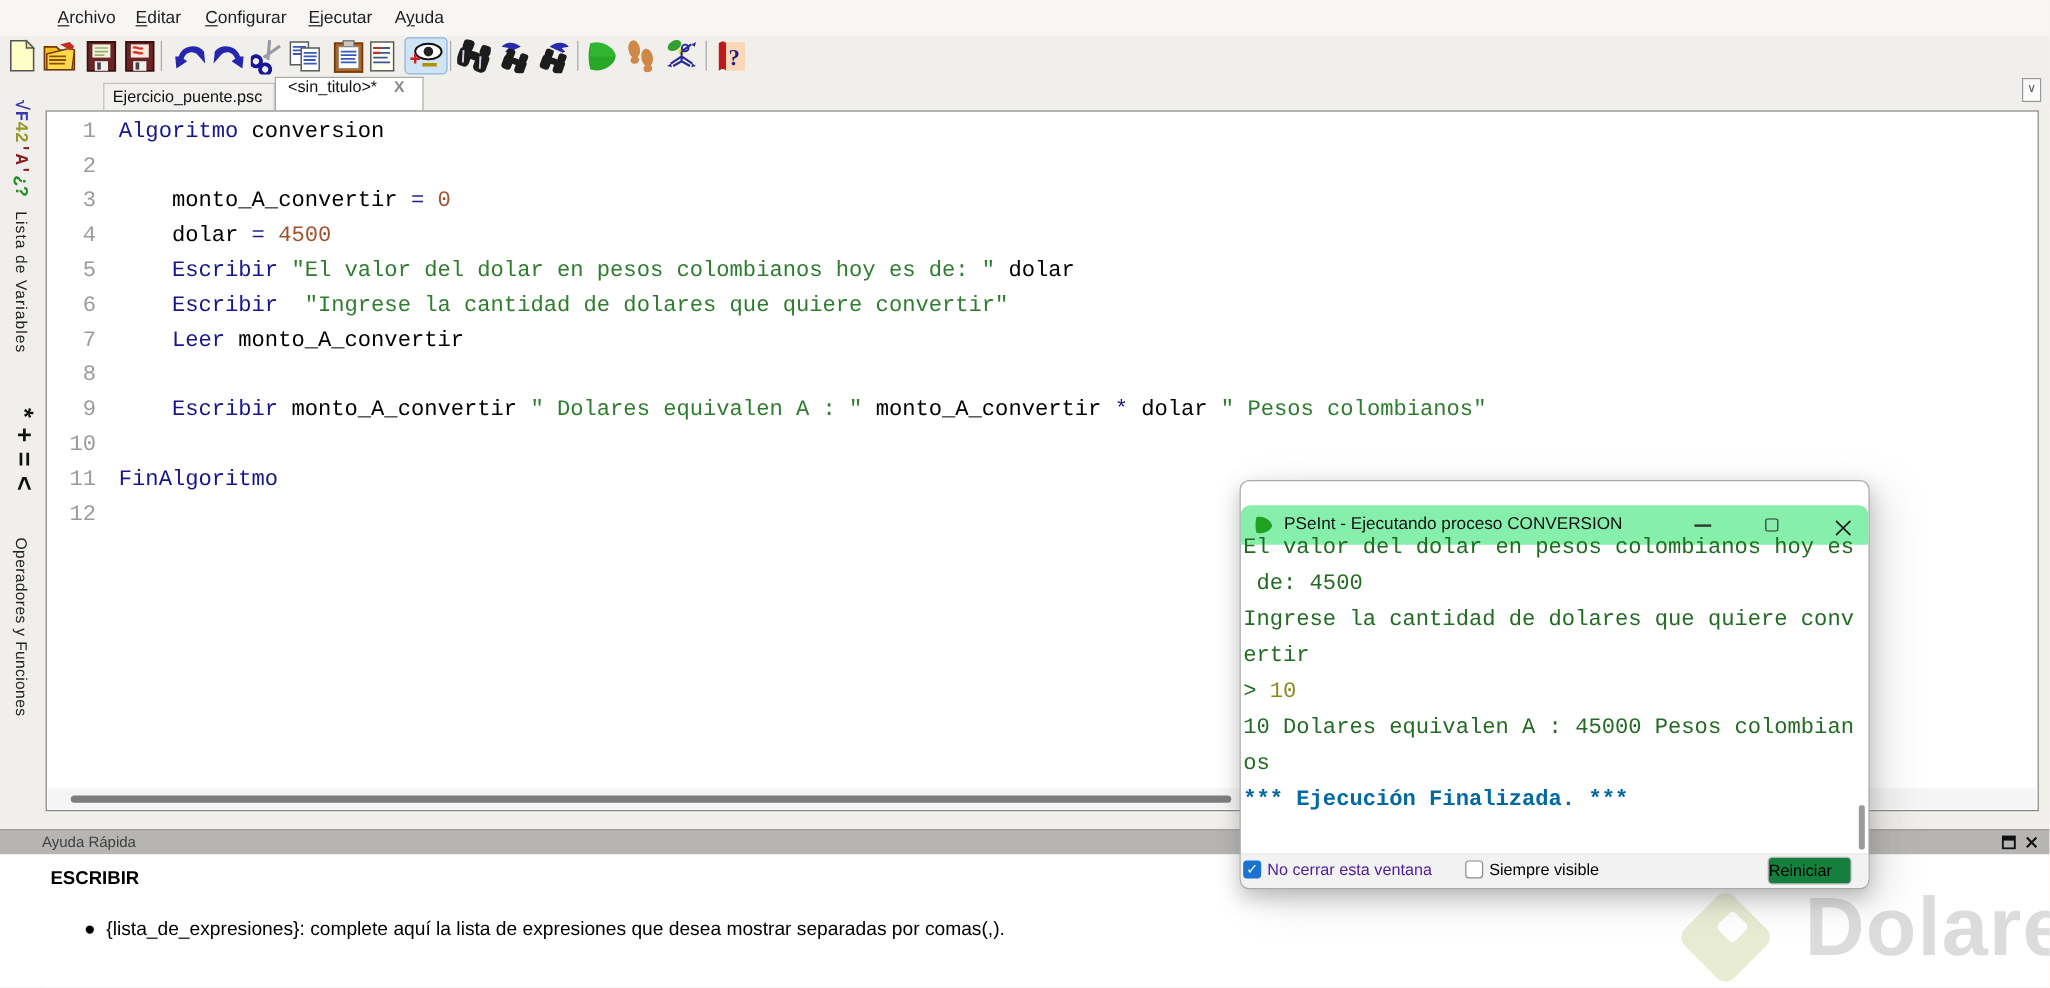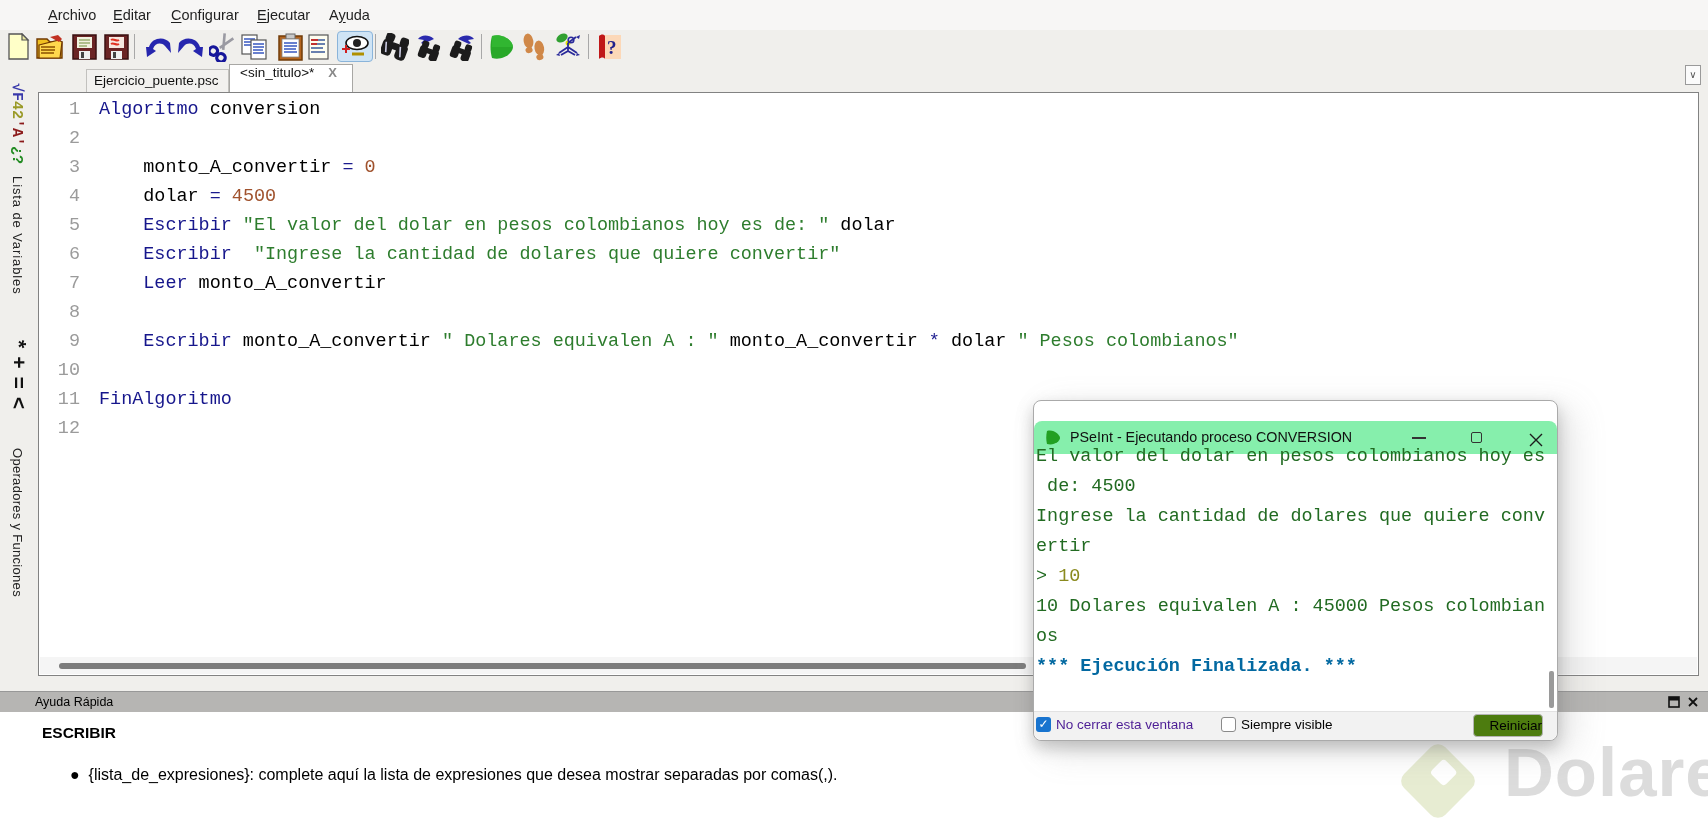--- a/index.html
+++ b/index.html
@@ -34,21 +34,21 @@
   #gutter { position:absolute; left:0px; top:1.5px; width:41px; text-align:right; font-size:18.45px; line-height:29px; color:#9b9b9b; white-space:pre; }
   #code { position:absolute; left:60px; top:1.5px; font-size:18.45px; line-height:29px; color:#000; white-space:pre; }
   .k { color:#16168c; font-weight:normal; }
   .s { color:#2e7d2e; }
   .n { color:#a0522d; } .o { color:#1b1b8e; }
   #hsb-track { position:absolute; left:1px; bottom:1px; height:17px; width:1657px; background:#f5f5f5; }
   #hsb-thumb { position:absolute; left:19px; top:6px; height:6px; width:967px; background:#7d7d7d; border-radius:3px; }
 
   
   #ayuda-head { position:absolute; left:0; top:691px; width:1708px; height:21px; background:#b6b5b3; border-top:1px solid #989898; }
-  #ayuda-head .t { position:absolute; left:35px; top:3px; font-size:12.5px; color:#000000; }
+  #ayuda-head .t { position:absolute; left:35px; top:3px; font-size:12.5px; color:#404040; }
   #ayuda-body { position:absolute; left:0; top:712px; width:1708px; height:111px; background:#fff; }
   #escribir { position:absolute; left:42px; top:12px; font-size:15.5px; font-weight:bold; color:#000; }
   #bullet-line { position:absolute; left:70px; top:54px; font-size:16px; color:#000; }
 
   
   #platzi-text { position:absolute; left:1504px; top:733px; font-size:69px; font-weight:bold; color:#dcdcdc; letter-spacing:1px; }
 
   
   #console { position:absolute; left:1033px; top:400px; width:525px; height:341px; background:#fff; border:1px solid #aaa; border-radius:8px; box-shadow:0 7px 16px rgba(110,110,110,0.38), 14px 10px 34px rgba(130,130,130,0.22); }
   #con-title { position:absolute; left:0; top:0; width:100%; height:33px; background:#86efac; border-radius:8px 8px 0 0;margin-top:20px; }
@@ -58,21 +58,21 @@
   #con-body { position:absolute; left:2px; top:41px; font-size:18.45px; line-height:30px; white-space:pre; }
   .cg { color:#226b22; }
   .cy { color:#8a8a1e; }
   .cb { color:#0369a1;font-weight:bold; }
   #con-sb { position:absolute; right:3px; top:270px; width:5px; height:37px; background:#9a9a9a; border-radius:2px; }
   #con-foot { position:absolute; left:0; bottom:0; width:100%; height:29px; background:#f2f2f2; border-top:1px solid #e2e2e2; border-radius:0 0 8px 8px; }
   .cb1 { position:absolute; left:2px; top:5px; width:15px; height:15px; background:#1874cf; border-radius:3px; color:#fff; font-size:12px; text-align:center; line-height:15px; }
   .cb2 { position:absolute; left:187px; top:5px; width:15px; height:15px; background:#fff; border:1px solid #8a8a8a; border-radius:3px; }
   #con-foot .l1 { position:absolute; left:22px; top:5px; font-size:13.5px; color:#4c1d95; }
   #con-foot .l2 { position:absolute; left:207px; top:5px; font-size:13.5px; color:#000; }
-  #reiniciar { position:absolute; right:14px; top:2px; width:70px; height:23px; background:#4d7c0f; border:1px solid #b4b4b4; border-radius:4px; font-size:13.5px; text-align:right; line-height:21px; }
+  #reiniciar { position:absolute; right:14px; top:2px; width:70px; height:23px; background:#15803d; border:1px solid #b4b4b4; border-radius:4px; font-size:13.5px; text-align:left; line-height:21px; }
 </style>
 </head>
 <body>
 
 <div id="menubar">
   <span class="mi" style="left:12px"><u>A</u>rchivo</span>
   <span class="mi" style="left:77px"><u>E</u>ditar</span>
   <span class="mi" style="left:135px"><u>C</u>onfigurar</span>
   <span class="mi" style="left:221px"><u>E</u>jecutar</span>
   <span class="mi" style="left:293px">A<u>y</u>uda</span>

